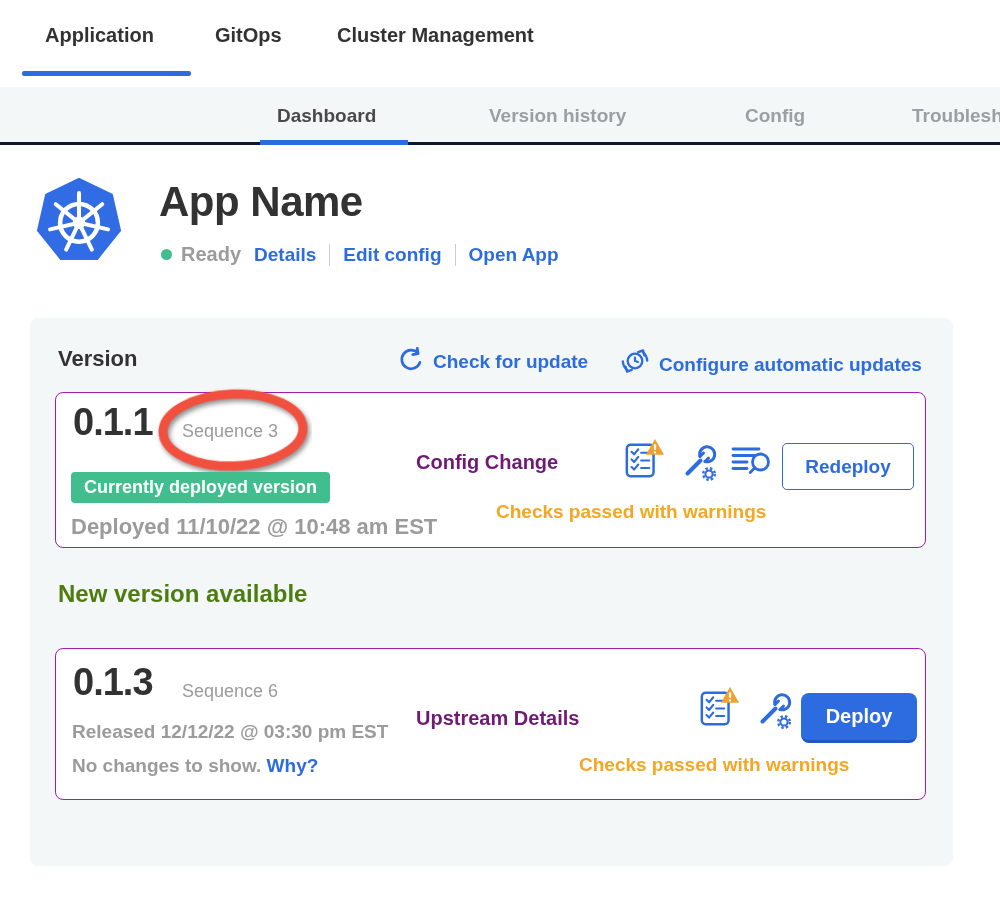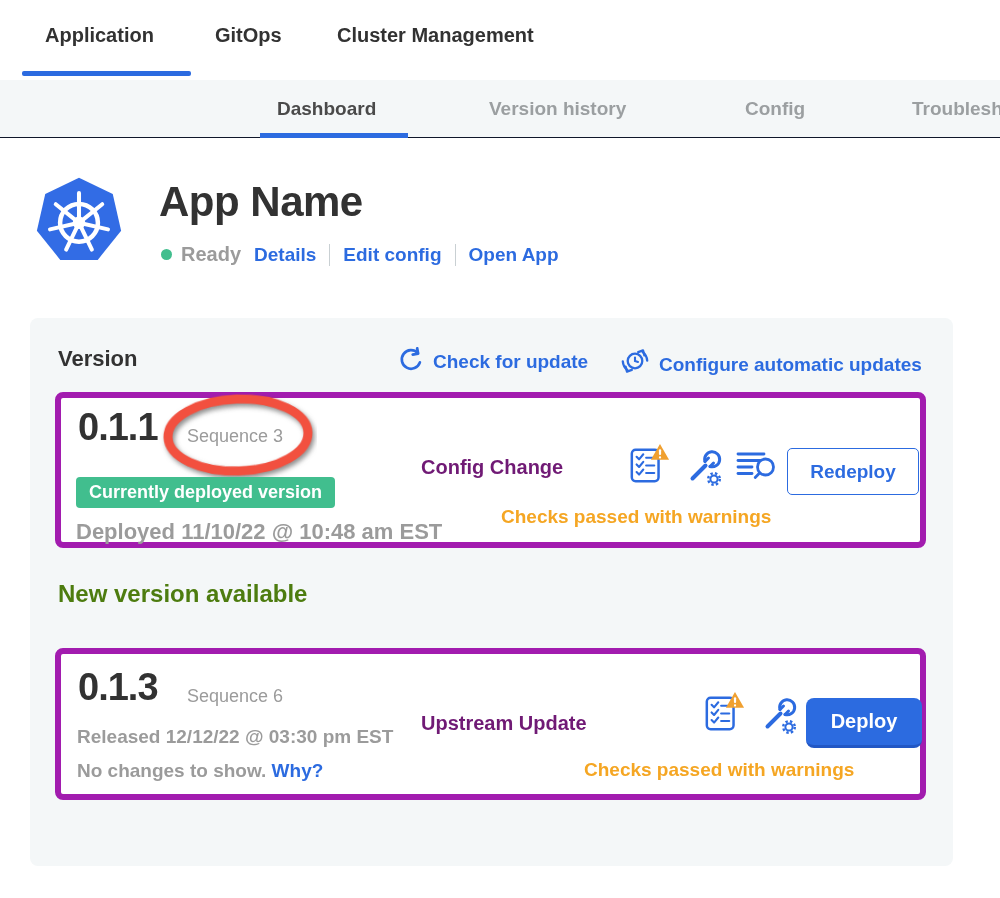--- a/index.html
+++ b/index.html
@@ -11,21 +11,21 @@
 
   
   .topnav { position:absolute; left:0; top:0; width:1000px; height:80px; background:#fff; }
   .topnav-item { position:absolute; top:24px; font-size:20px; font-weight:700; color:#323232; white-space:nowrap; cursor:pointer; }
   .nav-application { left:45px; }
   .nav-gitops { left:215px; }
   .nav-cluster { left:337px; }
   .topnav-underline { position:absolute; left:22px; top:71px; width:169px; height:5px; background:#2C6BE0; border-radius:2px; }
 
   
-  .subnav { position:absolute; left:0; top:80px; width:1000px; height:58px; background:#F4F7F8; border-bottom:1px solid #0f172a; }
+  .subnav { position:absolute; left:0; top:87px; width:1000px; height:58px; background:#F4F7F8; border-bottom:3px solid #0f172a; }
   .subnav-tab { position:absolute; top:18px; font-size:19px; font-weight:600; color:#9B9FA1; white-space:nowrap; cursor:pointer; }
   .tab-dashboard { left:277px; color:#4A4A4A; }
   .tab-version-history { left:489px; }
   .tab-config { left:745px; }
   .tab-troubleshoot { left:912px; }
   .subnav-underline { position:absolute; left:260px; top:53px; width:148px; height:5px; background:#2C6BE0; }
 
   
   .app-logo { position:absolute; left:34px; top:174px; width:90px; height:94px; }
   .app-title { position:absolute; left:159px; top:178px; font-size:42px; font-weight:800; color:#323232; letter-spacing:-0.5px; }
@@ -36,21 +36,21 @@
   .hdr-divider { width:1px; height:22px; background:#C9D0D3; }
 
   
   .main-card { position:absolute; left:30px; top:318px; width:923px; height:548px; background:#F4F7F8; border-radius:8px; }
   .version-heading { position:absolute; left:28px; top:28px; font-size:22px; font-weight:700; color:#323232; }
   .update-link { position:absolute; display:flex; align-items:flex-end; gap:9px; color:#2C6BE0; font-weight:700; font-size:19px; cursor:pointer; white-space:nowrap; }
   .link-check-update { left:368px; top:29px; }
   .link-configure { left:590px; top:28px; }
 
   
-  .inner-card { position:absolute; left:25px; width:871px; background:#fff; border:6px solid #a21caf; border-radius:8px; }
+  .inner-card { position:absolute; left:25px; width:871px; background:#fff; border:1px solid #a21caf; border-radius:8px; }
   .current-card { top:74px; height:156px; }
   .new-card { top:330px; height:152px; }
 
   .version-number { position:absolute; left:17px; top:8px; font-size:38px; font-weight:800; color:#323232; letter-spacing:-1px; }
   .new-card .version-number { top:12px; }
   .sequence { position:absolute; left:126px; top:28px; font-size:18px; font-weight:500; color:#9B9B9B; white-space:nowrap; }
   .new-card .sequence { top:32px; }
 
   .deployed-badge { position:absolute; left:15px; top:79px; background:#41BE8E; color:#fff; font-size:18px; font-weight:700; padding:5px 13px; border-radius:4px; white-space:nowrap; }
   .deployed-at { position:absolute; left:15px; top:121px; font-size:22px; font-weight:700; color:#9B9B9B; white-space:nowrap; }
@@ -204,21 +204,21 @@
   <div class="inner-card new-card">
     <span class="version-number">0.1.3</span>
     <span class="sequence">Sequence 6</span>
 
     <span class="released-at">Released 12/12/22 @ 03:30 pm EST</span>
     <div class="no-changes">
       <span>No changes to show.</span>
       <span class="why-link">Why?</span>
     </div>
 
-    <span class="change-type">Upstream Update</span>
+    <span class="change-type">Upstream Details</span>
 
     <div class="icon-row">
       <svg class="icon-btn" width="42" height="44" viewBox="0 0 44 44">
         <rect x="4" y="7" width="28" height="33" rx="4" fill="none" stroke="#2C6BE0" stroke-width="2.6"></rect>
         <g stroke="#2C6BE0" stroke-width="2.2" fill="none" stroke-linecap="round" stroke-linejoin="round">
           <path d="M9 14.5 l2.6 2.6 L16 11.8"></path>
             <line x1="19" y1="15.5" x2="27.5" y2="15.5"></line>
           <path d="M9 22.5 l2.6 2.6 L16 19.8"></path>
             <line x1="19" y1="23.5" x2="27.5" y2="23.5"></line>
           <path d="M9 30.5 l2.6 2.6 L16 27.8"></path>

